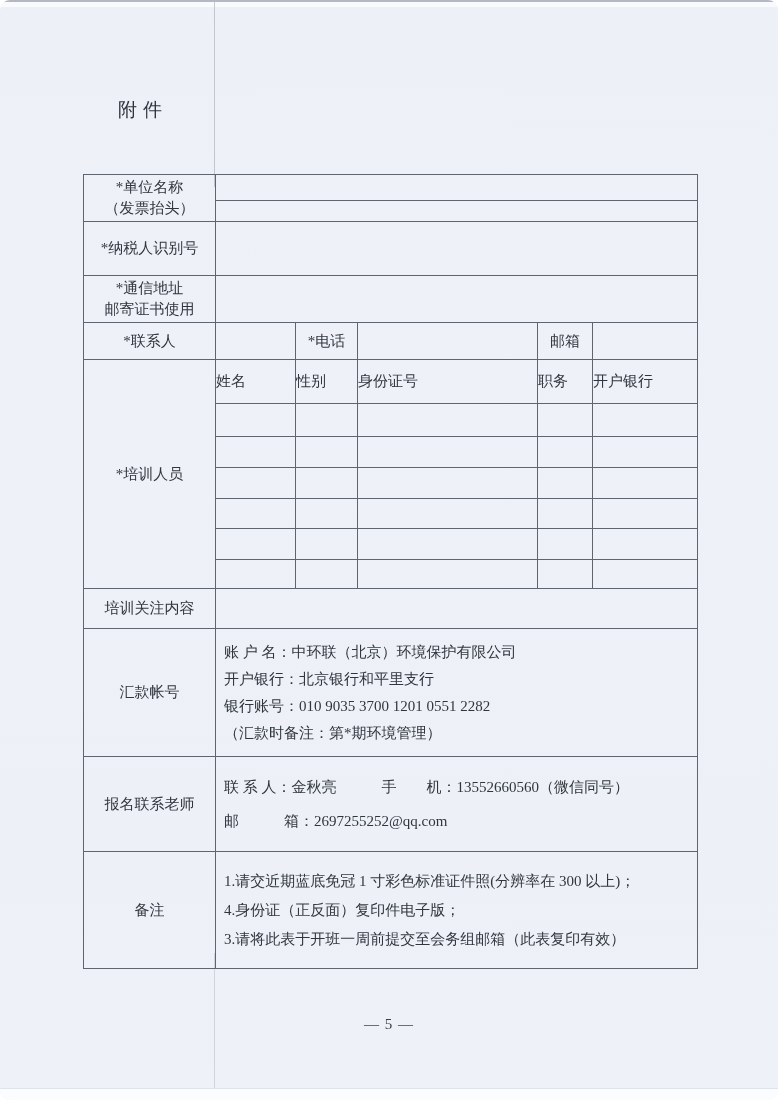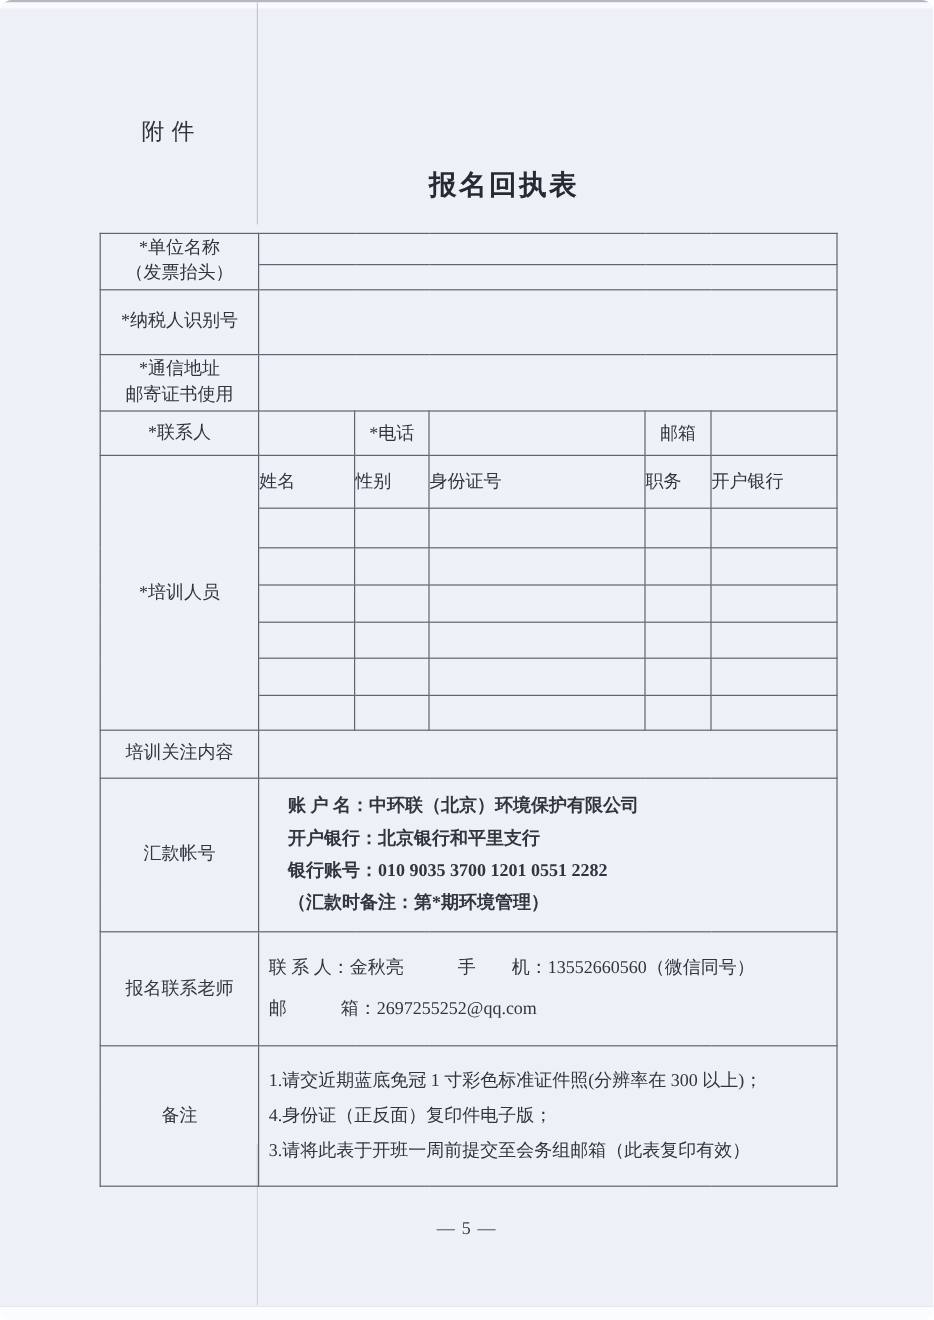--- a/index.html
+++ b/index.html
@@ -39,21 +39,21 @@
     position: absolute; left: 118px; top: 97px;
     font-size: 19px; letter-spacing: 6px; color: #2f343c;
   }
   .form-title {
     position: absolute; left: 83px; top: 139px; width: 614px;
     text-align: center; transform: translateX(30px);
     font-size: 23px; font-weight: bold; letter-spacing: 2px; color: #262b33;
   }
 
   table.reg-table {
-    position: absolute; left: 83px; top: 194px; width: 614px;
+    position: absolute; left: 83px; top: 174px; width: 614px;
     border-collapse: collapse; table-layout: fixed;
     font-size: 15px; color: #31363e;
   }
   .reg-table td, .reg-table th {
     border: 1px solid #5f656e;
     font-weight: normal;
     vertical-align: middle;
     overflow: hidden;
   }
   .reg-table td.label-cell {
@@ -61,21 +61,21 @@
     line-height: 21px;
     padding: 2px 3px;
   }
   .reg-table th.col-head { text-align: left; }
   .reg-table td.center-cell { text-align: center; }
   .reg-table td.content-cell {
     text-align: left;
     padding: 6px 10px 6px 8px;
   }
   .reg-table td.content-cell p { line-height: 20px; }
-  .remit-cell p { margin: 7px 16px; font-weight: bold; }
+  .remit-cell p { margin: 7px 0; }
   .teacher-cell p { margin: 14px 0; }
   .notes-cell p { margin: 9px 0; line-height: 21px; }
 
   .page-number {
     position: absolute; left: 0; top: 1016px; width: 778px;
     text-align: center; font-size: 15px; color: #3a3f47; letter-spacing: 1px;
   }
 </style>
 </head>
 <body>
@@ -83,21 +83,20 @@
 <div class="scan-page">
 
   <div class="top-edge"></div>
   <div class="top-edge-light"></div>
   <div class="fold-line top"></div>
   <div class="fold-line bottom"></div>
   <div class="bottom-edge"></div>
 
   <div class="attachment-label">附件</div>
 
-  <div class="form-title">报名回执表</div>
 
   <table class="reg-table">
     <colgroup>
       <col style="width:132px">
       <col style="width:80px">
       <col style="width:62px">
       <col style="width:180px">
       <col style="width:55px">
       <col style="width:105px">
     </colgroup>

